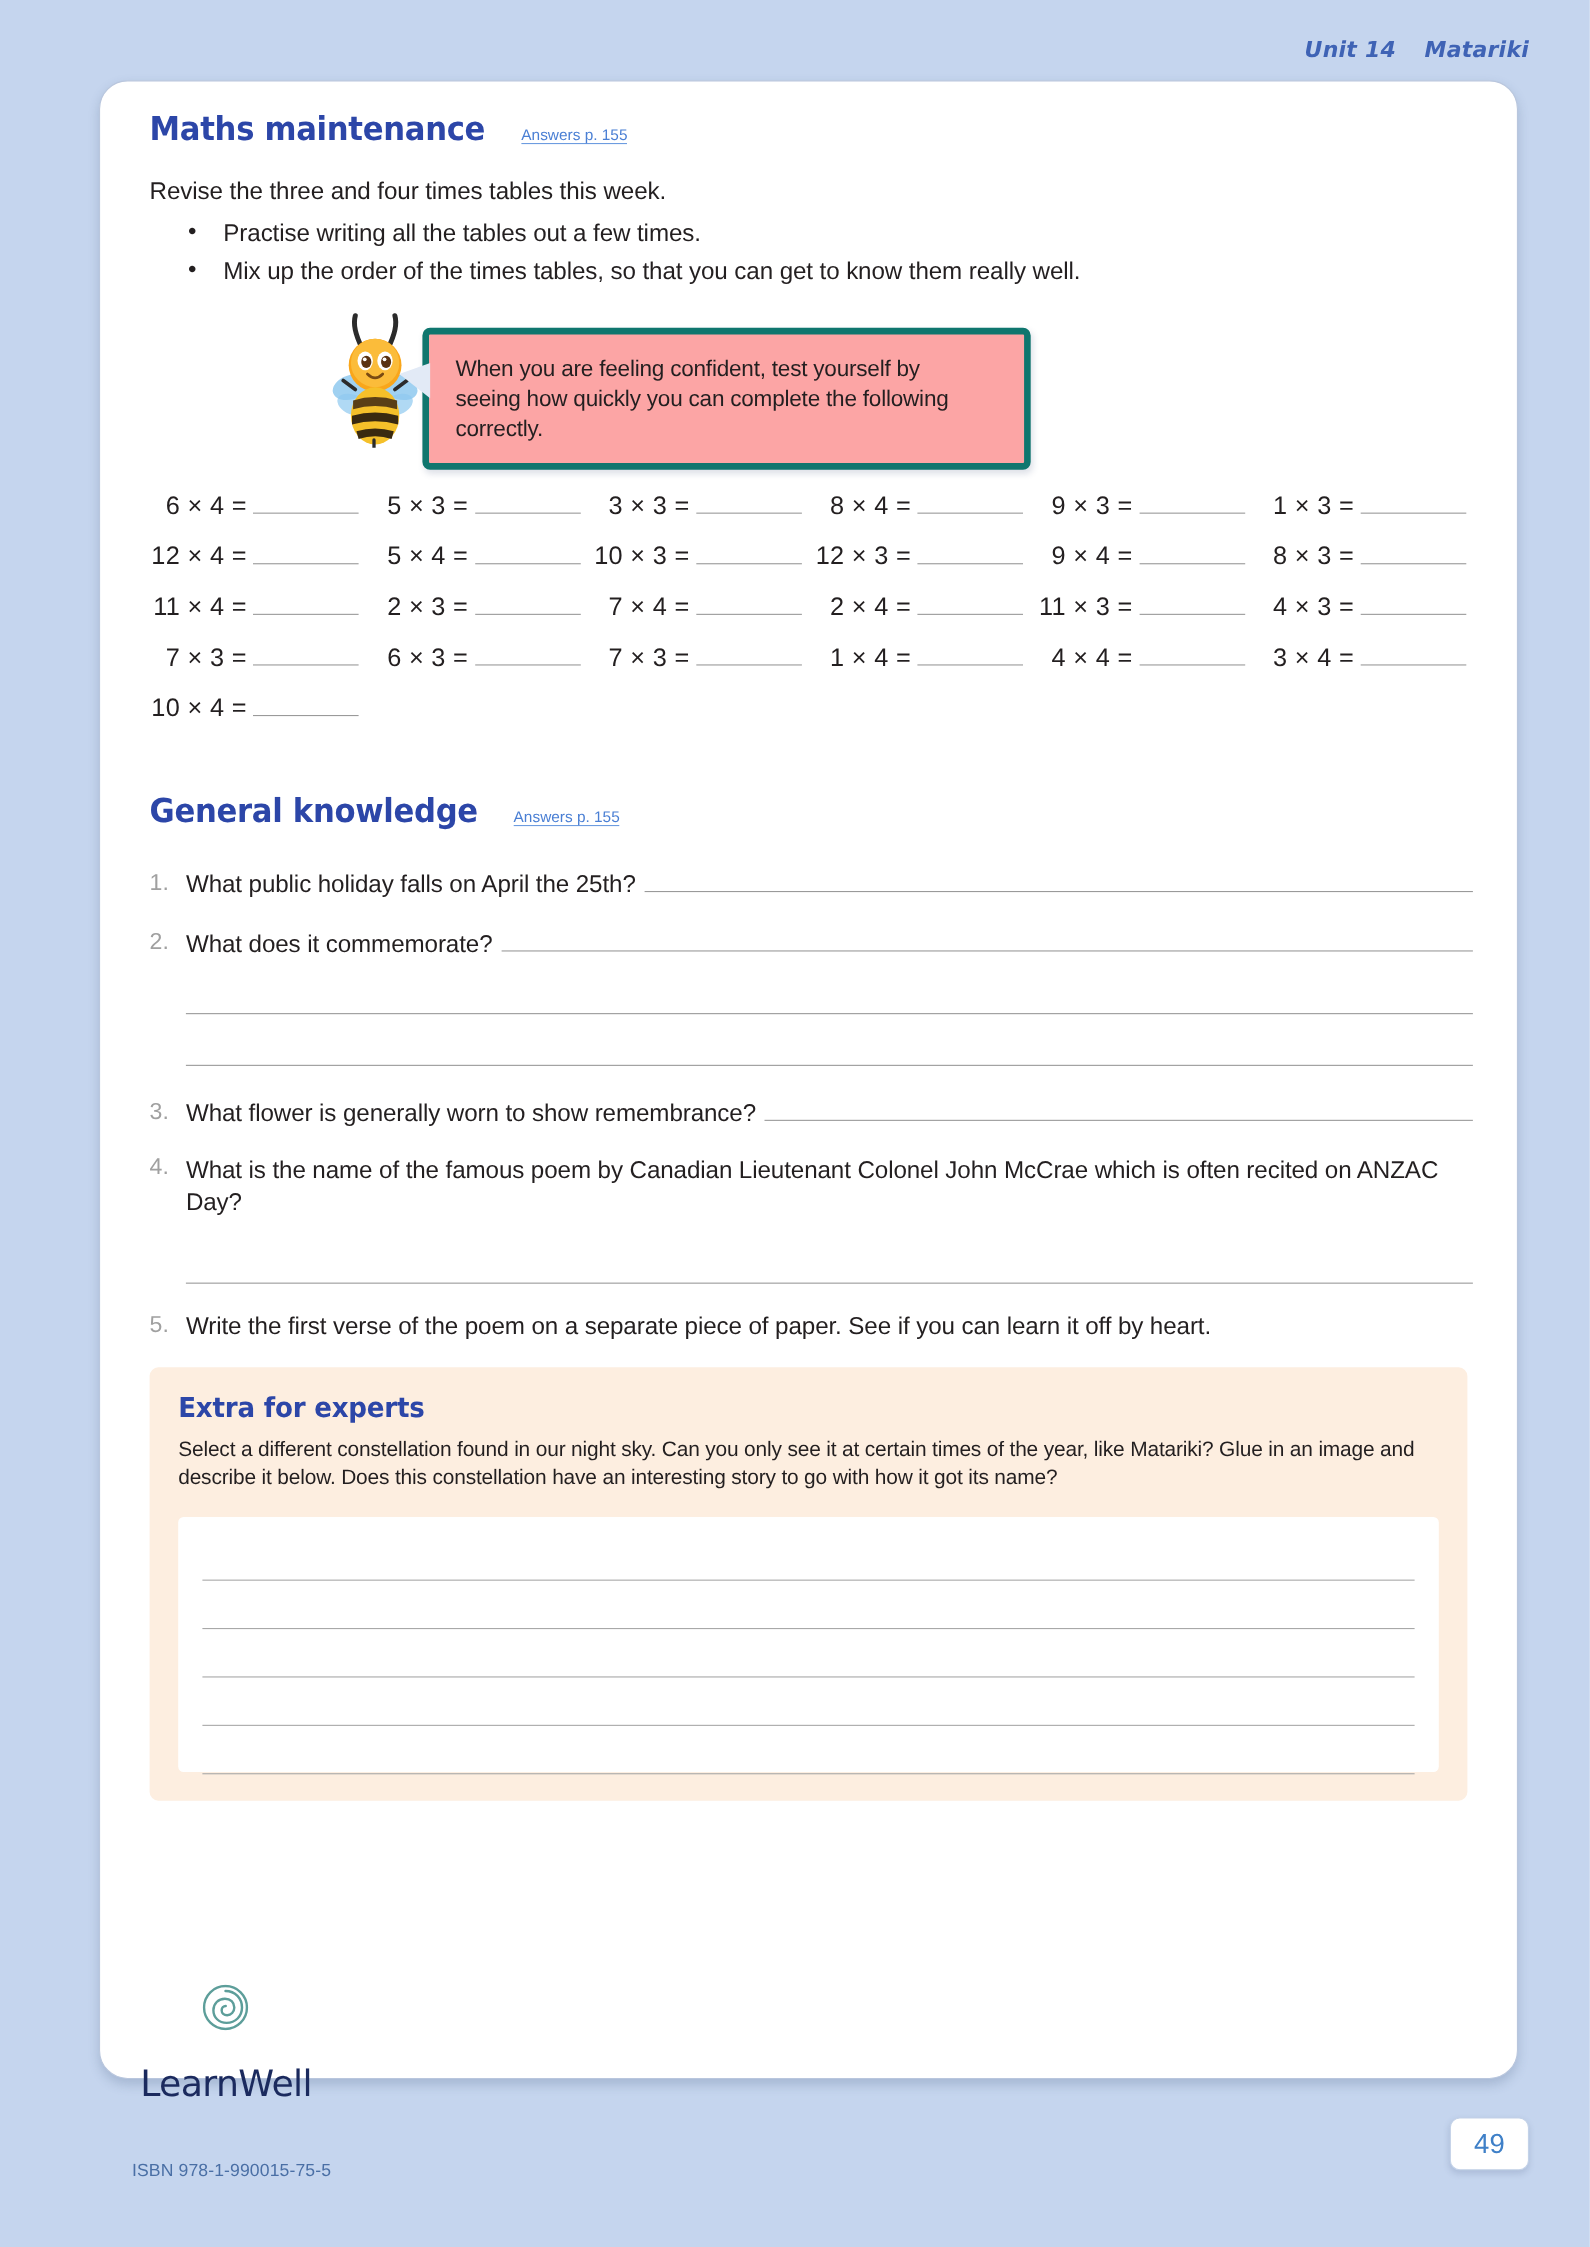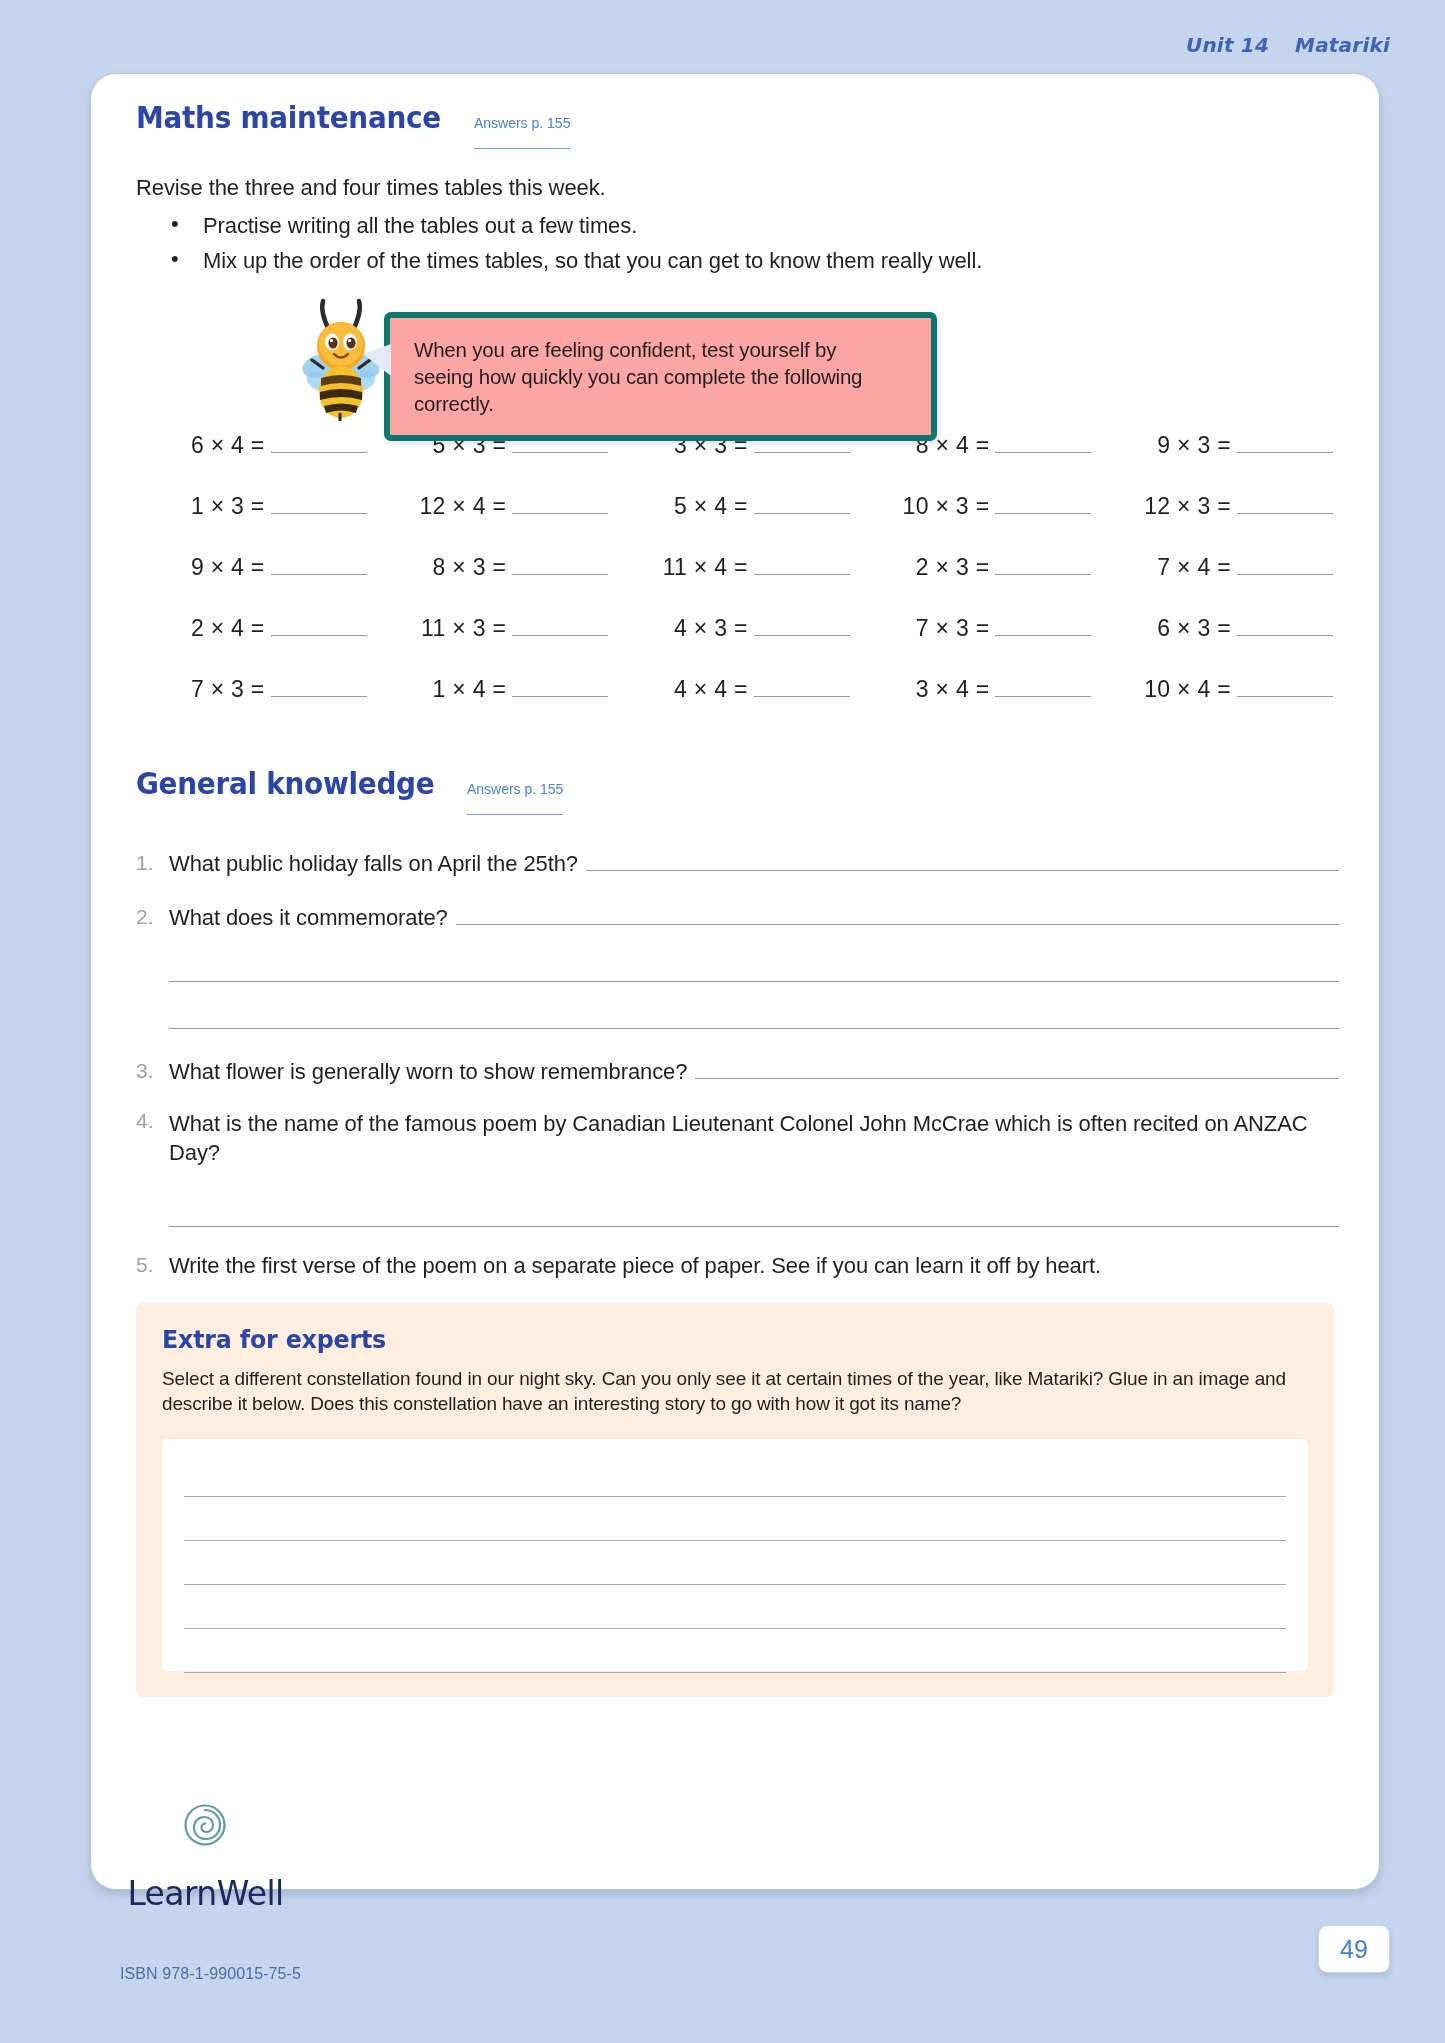--- a/index.html
+++ b/index.html
@@ -58,21 +58,21 @@
     font-size: 30px;
     color: #2c46a8;
     letter-spacing: -.3px;
     transform: scaleX(.93);
     transform-origin: left center;
   }
   .answers-ref {
     font-size: 14px;
     color: #4a7fd4;
     border-bottom: 1.5px solid #6d9ce0;
-    padding-bottom: 18px;
+    padding-bottom: 1px;
     line-height: 1;
     white-space: nowrap;
   }
 
   
   .intro {
     font-size: 22px;
     color: #231f20;
     margin-left: 5px;
     margin-top: 26px;
@@ -130,24 +130,24 @@
     left: -27px;
     top: 26px;
     width: 0; height: 0;
     border-top: 10px solid transparent;
     border-bottom: 22px solid transparent;
     border-right: 28px solid #e2eaf6;
   }
 
   
   .tt-grid {
-    margin-top: 8px;
+    margin-top: 36px;
     display: grid;
-    grid-template-columns: repeat(5, 1fr);
-    row-gap: 15px;
+    grid-template-columns: repeat(6, 1fr);
+    row-gap: 0px;
   }
   .tt-cell {
     display: flex;
     align-items: baseline;
     justify-content: flex-end;
     height: 46px;
     padding-right: 6px;
   }
   .tt-q {
     font-size: 23px;

